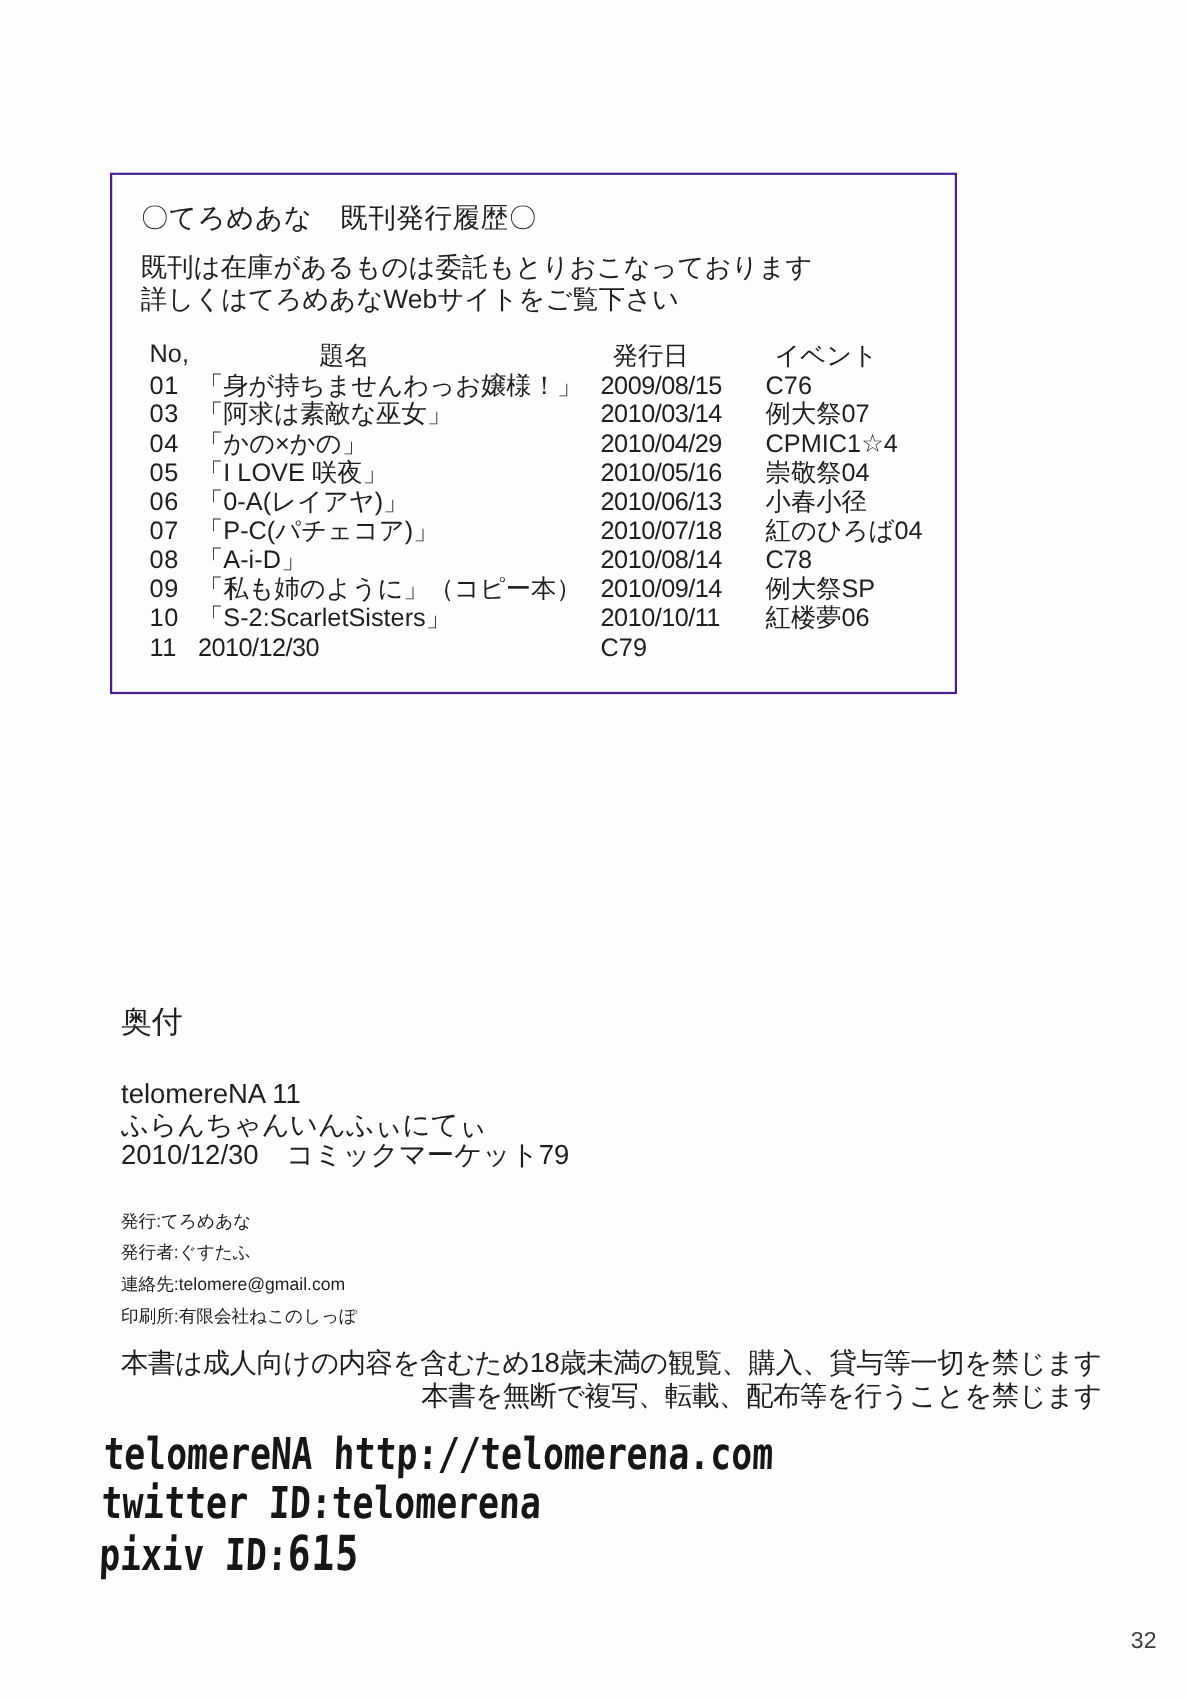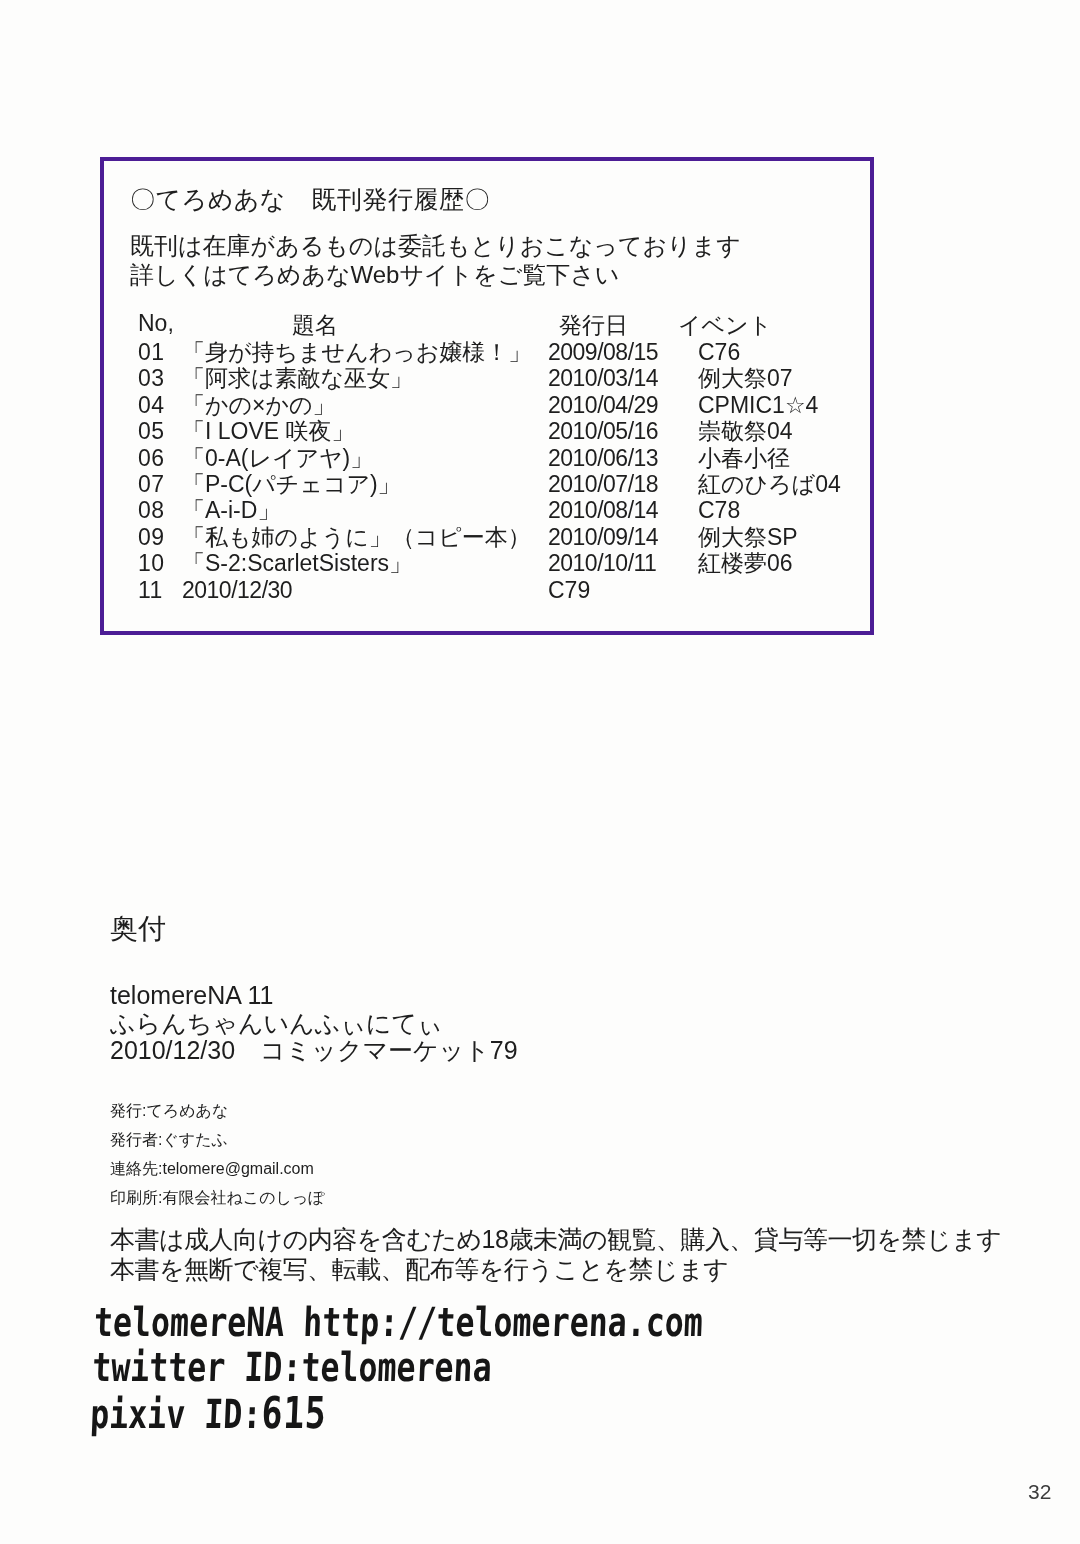--- a/index.html
+++ b/index.html
@@ -17,21 +17,21 @@
     color: #1e1e1e;
   }
 
   
   .history-box {
     position: absolute;
     left: 100px;
     top: 157px;
     width: 766px;
     height: 470px;
-    border: 4px solid #4c1d95;
+    border: 2px solid #4c1d95;
     background: #fdfdfc;
   }
   .box-title {
     position: absolute;
     left: 26px;
     top: 22px;
     font-size: 25px;
     letter-spacing: 0.5px;
     white-space: nowrap;
   }
@@ -48,21 +48,21 @@
     left: 0;
     top: 149px;
     width: 100%;
     height: 28px;
     font-size: 23px;
   }
   .thead span { position: absolute; white-space: nowrap; }
   .h-no    { left: 34px; }
   .h-title { left: 188px; }
   .h-date  { left: 455px; }
-  .h-event { left: 574px; }
+  .h-event { left: 602px; }
 
   .trows {
     position: absolute;
     left: 34px;
     top: 178px;
     right: 6px;
   }
   .trow {
     display: grid;
     grid-template-columns: 44px 366px 150px 1fr;
@@ -97,20 +97,21 @@
     white-space: nowrap;
   }
   .notice-block {
     position: absolute;
     left: 110px;
     top: 1224px;
     font-size: 25px;
     line-height: 30px;
     letter-spacing: -0.5px;
     white-space: nowrap;
+    text-align: right;
   }
   .links-block {
     position: absolute;
     left: 95px;
     top: 1300px;
     font-family: "DejaVu Sans Mono", "Liberation Mono", monospace;
     font-weight: bold;
     font-size: 40px;
     line-height: 45px;
     color: #161616;

